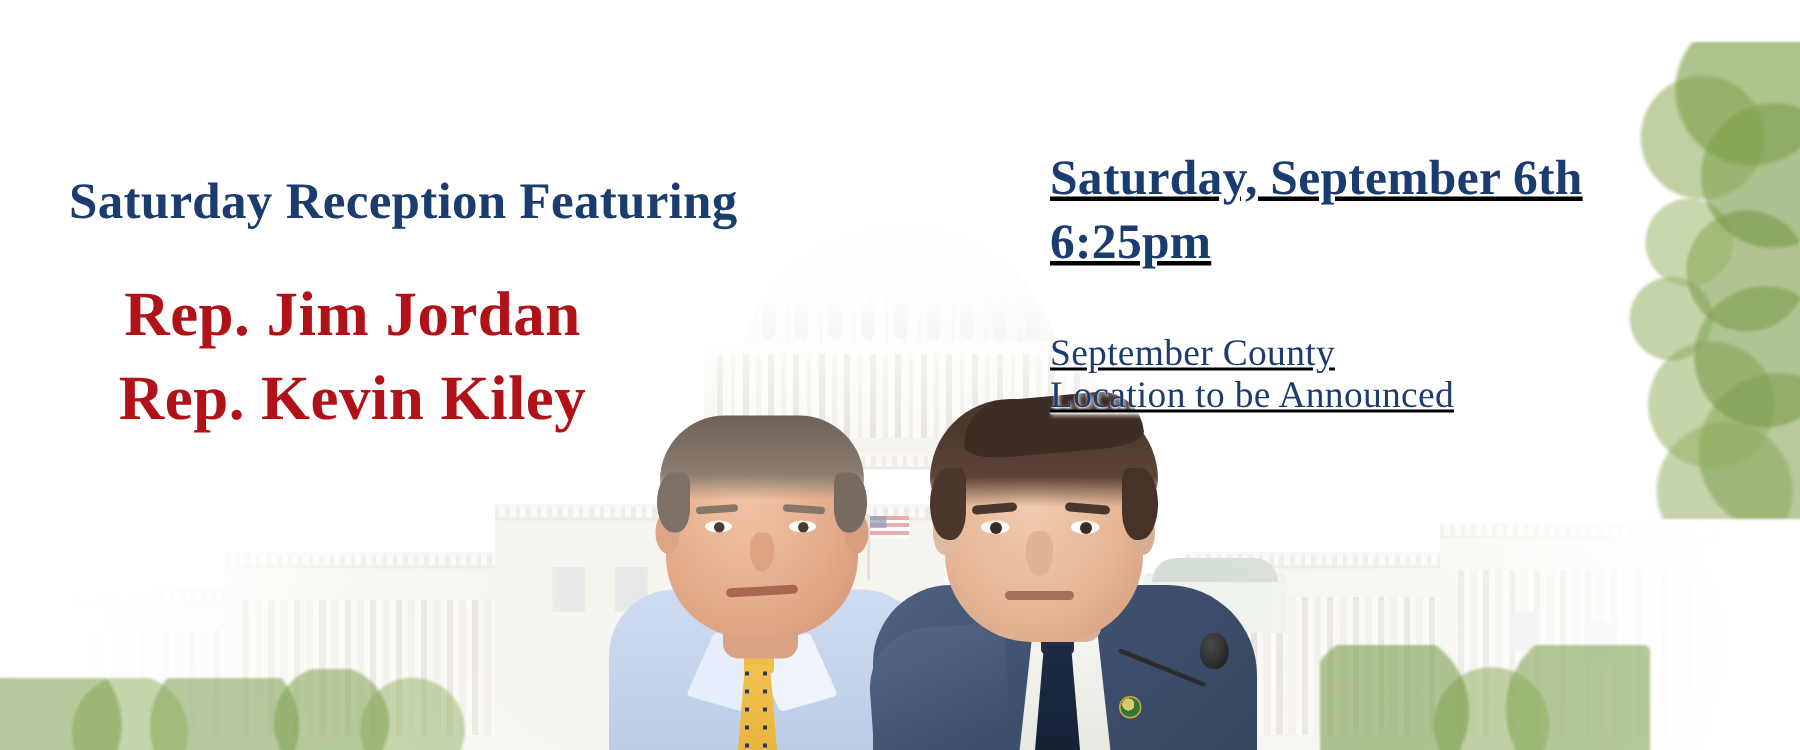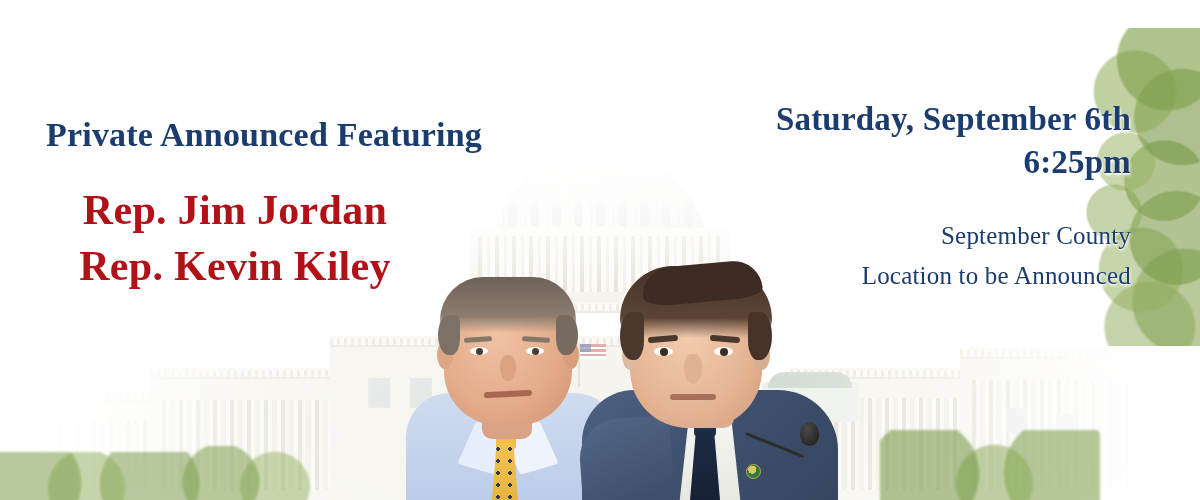--- a/index.html
+++ b/index.html
@@ -295,33 +295,33 @@
   }
   .name-line {
     left:0; width:470px; text-align:center;
     font-size:42px; font-weight:700; letter-spacing:.3px;
     color:#b01217;
     text-shadow:1px 2px 3px rgba(255,255,255,.95), 0 1px 1px rgba(255,255,255,.9);
   }
   .name-1 { top:186px; }
   .name-2 { top:242px; }
 
-  .right-block { position:absolute; left:741px; width:390px; text-align:right; z-index:40; }
+  .right-block { position:absolute; left:700px; width:390px; text-align:left; z-index:40;text-decoration:underline; }
   .date-line {
     font-size:33px; font-weight:700; color:#1b3c6e; letter-spacing:.2px;
     text-shadow:1px 2px 3px rgba(255,255,255,.95), 0 1px 1px rgba(255,255,255,.9);
   }
   #date-block { top:101px; }
   #date-block .date-line + .date-line { margin-top:6px; }
   .loc-line {
     font-size:25px; font-weight:400; color:#1b3c6e; letter-spacing:.2px;
     text-shadow:1px 2px 3px rgba(255,255,255,.95), 0 1px 1px rgba(255,255,255,.9);
   }
   #location-block { top:222px; }
-  #location-block .loc-line + .loc-line { margin-top:12px; }
+  #location-block .loc-line + .loc-line { margin-top:0; }
 </style>
 </head>
 <body>
 
 <div id="banner">
 
   <div class="bg-layer">
 
     <div class="cap-wing" style="left:-20px; top:396px; width:210px; height:104px;"></div>
     <div class="balustrade" style="left:-20px; top:392px; width:210px;"></div>
@@ -446,21 +446,21 @@
     <div class="kk-eye-r"></div>
     <div class="kk-pupil-l"></div>
     <div class="kk-pupil-r"></div>
     <div class="kk-nose"></div>
     <div class="kk-mouth"></div>
   </div>
 
   <div class="mic-stem"></div>
   <div class="mic-head"></div>
 
-  <div class="txt headline-featuring">Private Announced Featuring</div>
+  <div class="txt headline-featuring">Saturday Reception Featuring</div>
 
   <div class="txt name-line name-1">Rep. Jim Jordan</div>
 
   <div class="txt name-line name-2">Rep. Kevin Kiley</div>
 
   <div class="right-block" id="date-block">
     <div class="date-line">Saturday, September 6th</div>
     <div class="date-line">6:25pm</div>
   </div>
 

